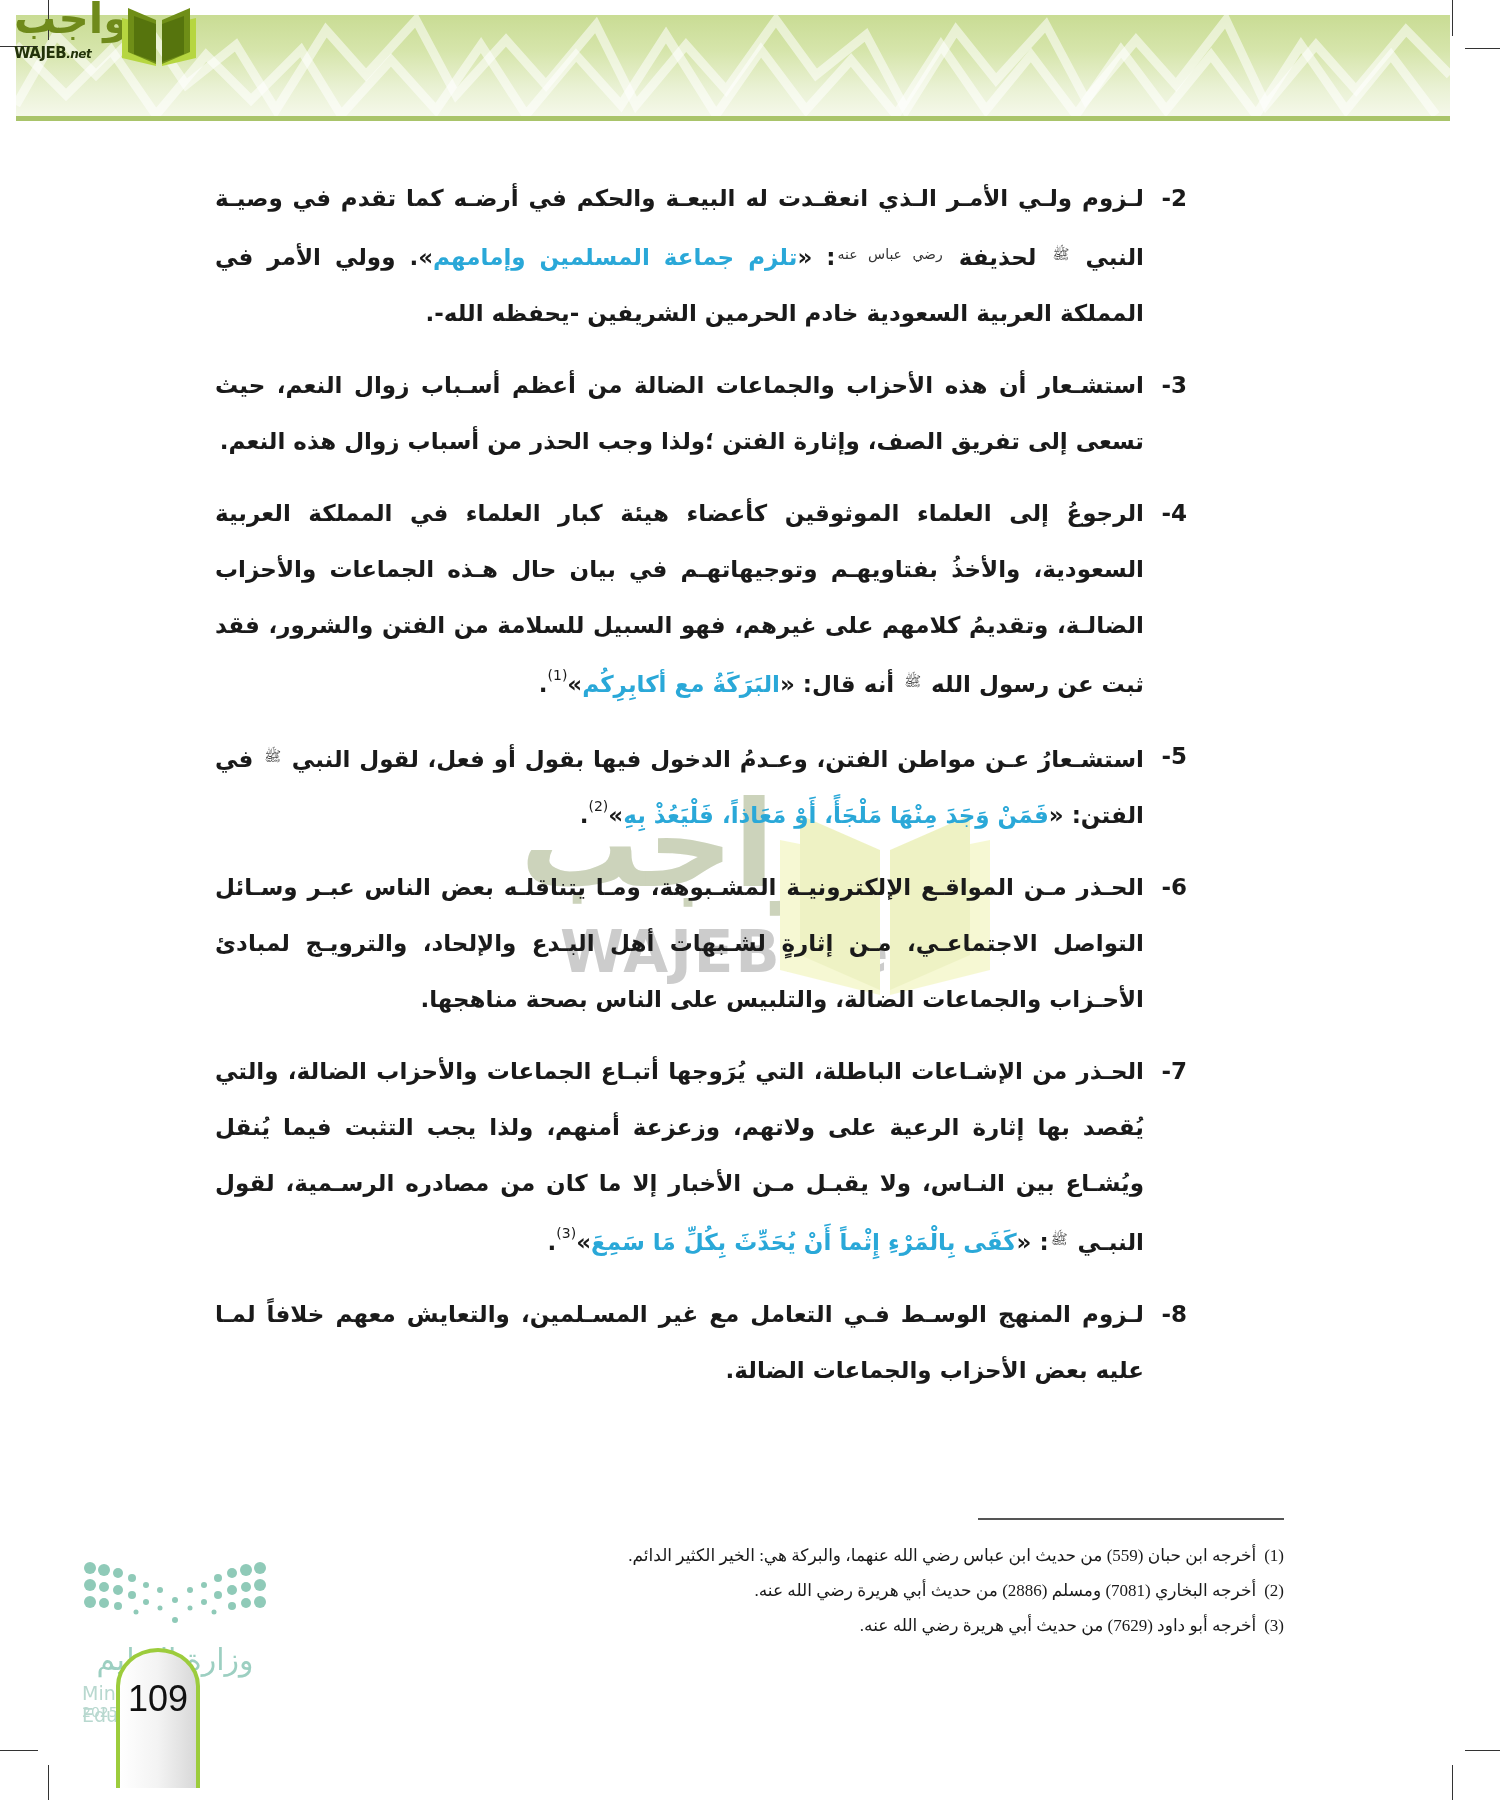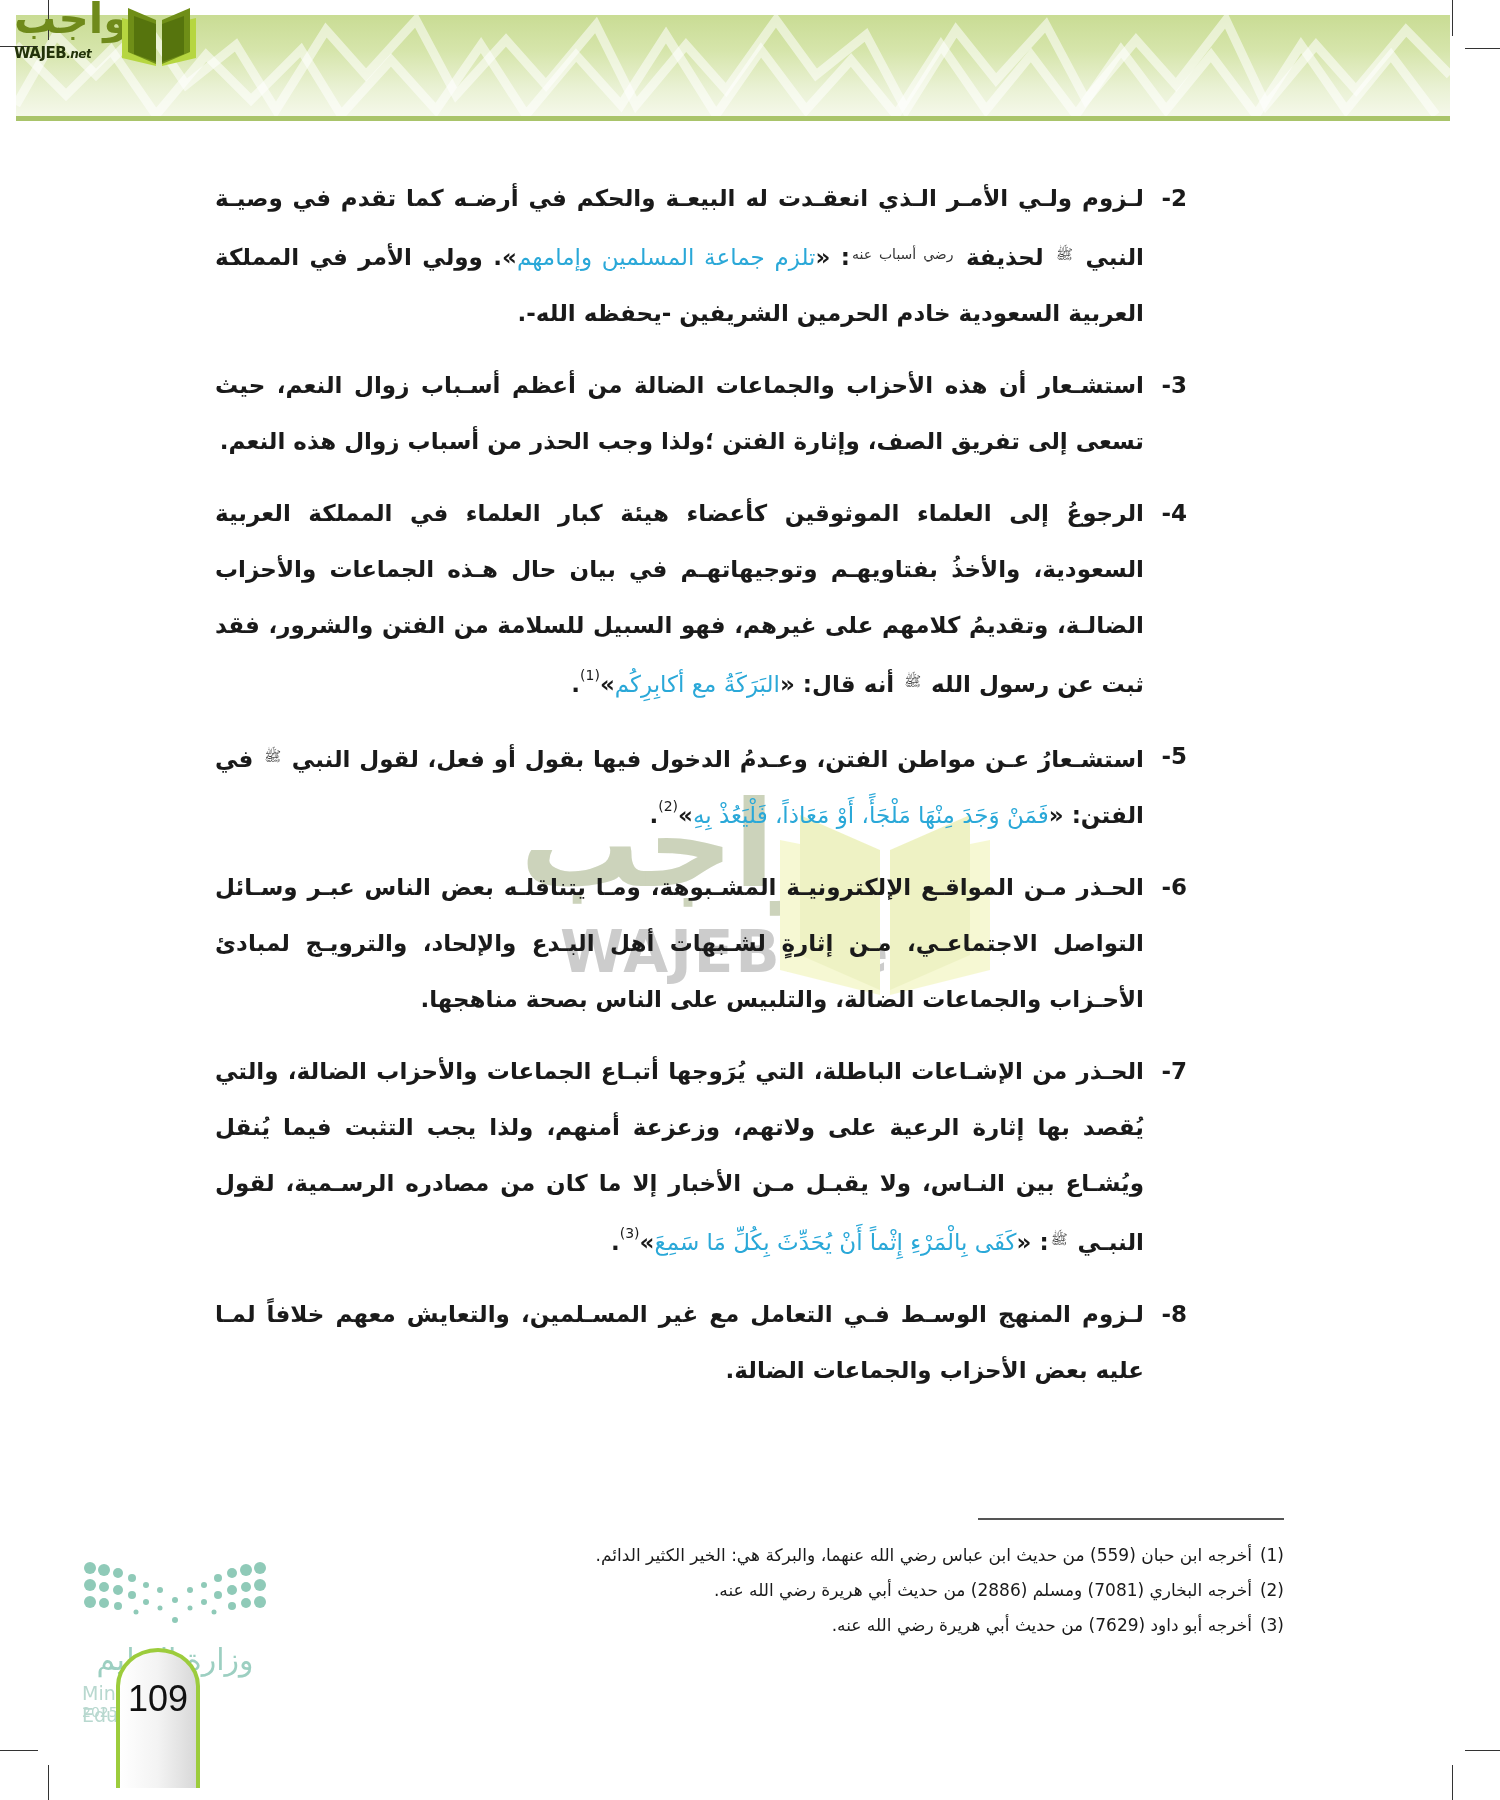--- a/index.html
+++ b/index.html
@@ -38,35 +38,35 @@
     position: absolute; left: 215px; top: 170px; width: 972px;
     direction: rtl; text-align: justify;
     font-size: 23px; line-height: 56px; font-weight: bold;
   }
   .item { position: relative; padding-right: 43px; margin-bottom: 16px; }
   .item .num {
     position: absolute; right: 0; top: 0; width: 40px; text-align: right;
     direction: ltr; font-weight: bold;
   }
   .item p { margin: 0; }
-  .quote { color: #2aa8d8; font-weight: normal; }
+  .quote { color: #2aa8d8; font-weight: bold; }
   .honor { font-size: 14px; color: #333; vertical-align: 6px; font-weight: normal; padding: 0 2px; }
   sup.ref { font-size: 14px; font-weight: normal; vertical-align: 12px; line-height: 0; }
   
   .watermark { position: absolute; left: 520px; top: 800px; width: 480px; height: 200px; opacity: 0.5; pointer-events: none; }
   .wm-ar { position: absolute; left: 0; top: -25px; font-size: 120px; font-weight: bold; color: #9aa879; direction: rtl; }
   .wm-en { position: absolute; left: 40px; top: 118px; font-size: 58px; font-weight: bold; color: #9a9a9a; letter-spacing: 2px; }
   .wm-book { position: absolute; left: 255px; top: 0; }
   
   .fn-rule { position: absolute; left: 978px; top: 1518px; width: 306px; height: 2px; background: #555; }
   .footnotes {
     position: absolute; right: 216px; top: 1538px; width: 700px;
     direction: rtl; font-size: 17px; line-height: 35px; color: #1a1a1a;
   }
-  .fn { white-space: nowrap; }
+  .fn { white-space: nowrap; font-family: Liberation Serif, serif; }
   .fn .fn-num { display: inline-block; margin-left: 8px; direction: ltr; }
   
   .ministry { position: absolute; left: 80px; top: 1560px; width: 190px; height: 170px; }
   .min-ar { position: absolute; left: 0; top: 82px; width: 190px; text-align: center; font-size: 30px; color: #9ccfc1; direction: rtl; }
   .min-en { position: absolute; left: 2px; top: 122px; font-size: 19px; color: #b8d8cf; }
   .min-yr { position: absolute; left: 2px; top: 144px; font-size: 14px; color: #b8d8cf; }
   .tab {
     position: absolute; left: 116px; top: 1648px; width: 84px; height: 140px;
     border: 4px solid #9ccc3c; border-bottom: none;
     border-radius: 42px 42px 0 0 / 38px 38px 0 0;
@@ -120,21 +120,21 @@
     <path d="M5 40 L105 60 L105 195 L5 170 Z" fill="#eef2a8"></path>
     <path d="M215 40 L115 60 L115 195 L215 170 Z" fill="#eef2a8"></path>
     <path d="M25 15 L105 50 L105 190 L25 155 Z" fill="#dfe78a"></path>
     <path d="M195 15 L115 50 L115 190 L195 155 Z" fill="#dfe78a"></path>
   </svg>
 </div>
 
 <div class="content" id="content">
     <div class="item">
       <span class="num">-2</span>
-      <p><span>لـزوم ولـي الأمـر الـذي انعقـدت له البيعـة والحكم في أرضـه كما تقدم في وصيـة النبي </span><span class="honor">ﷺ</span><span> لحذيفة </span><span class="honor">رضي أسباب عنه</span><span>: «</span><span class="quote">تلزم جماعة المسلمين وإمامهم</span><span>». وولي الأمر في المملكة العربية السعودية خادم الحرمين الشريفين -يحفظه الله-.</span></p>
+      <p><span>لـزوم ولـي الأمـر الـذي انعقـدت له البيعـة والحكم في أرضـه كما تقدم في وصيـة النبي </span><span class="honor">ﷺ</span><span> لحذيفة </span><span class="honor">رضي عباس عنه</span><span>: «</span><span class="quote">تلزم جماعة المسلمين وإمامهم</span><span>». وولي الأمر في المملكة العربية السعودية خادم الحرمين الشريفين -يحفظه الله-.</span></p>
     </div>
     <div class="item">
       <span class="num">-3</span>
       <p><span>استشـعار أن هذه الأحزاب والجماعات الضالة من أعظم أسـباب زوال النعم، حيث تسعى إلى تفريق الصف، وإثارة الفتن ؛ولذا وجب الحذر من أسباب زوال هذه النعم.</span></p>
     </div>
     <div class="item">
       <span class="num">-4</span>
       <p><span>الرجوعُ إلى العلماء الموثوقين كأعضاء هيئة كبار العلماء في المملكة العربية السعودية، والأخذُ بفتاويهـم وتوجيهاتهـم في بيان حال هـذه الجماعات والأحزاب الضالـة، وتقديمُ كلامهم على غيرهم، فهو السبيل للسلامة من الفتن والشرور، فقد ثبت عن رسول الله </span><span class="honor">ﷺ</span><span> أنه قال: «</span><span class="quote">البَرَكَةُ مع أكابِرِكُم</span><span>»</span><sup class="ref">(1)</sup><span>.</span></p>
     </div>
     <div class="item">

